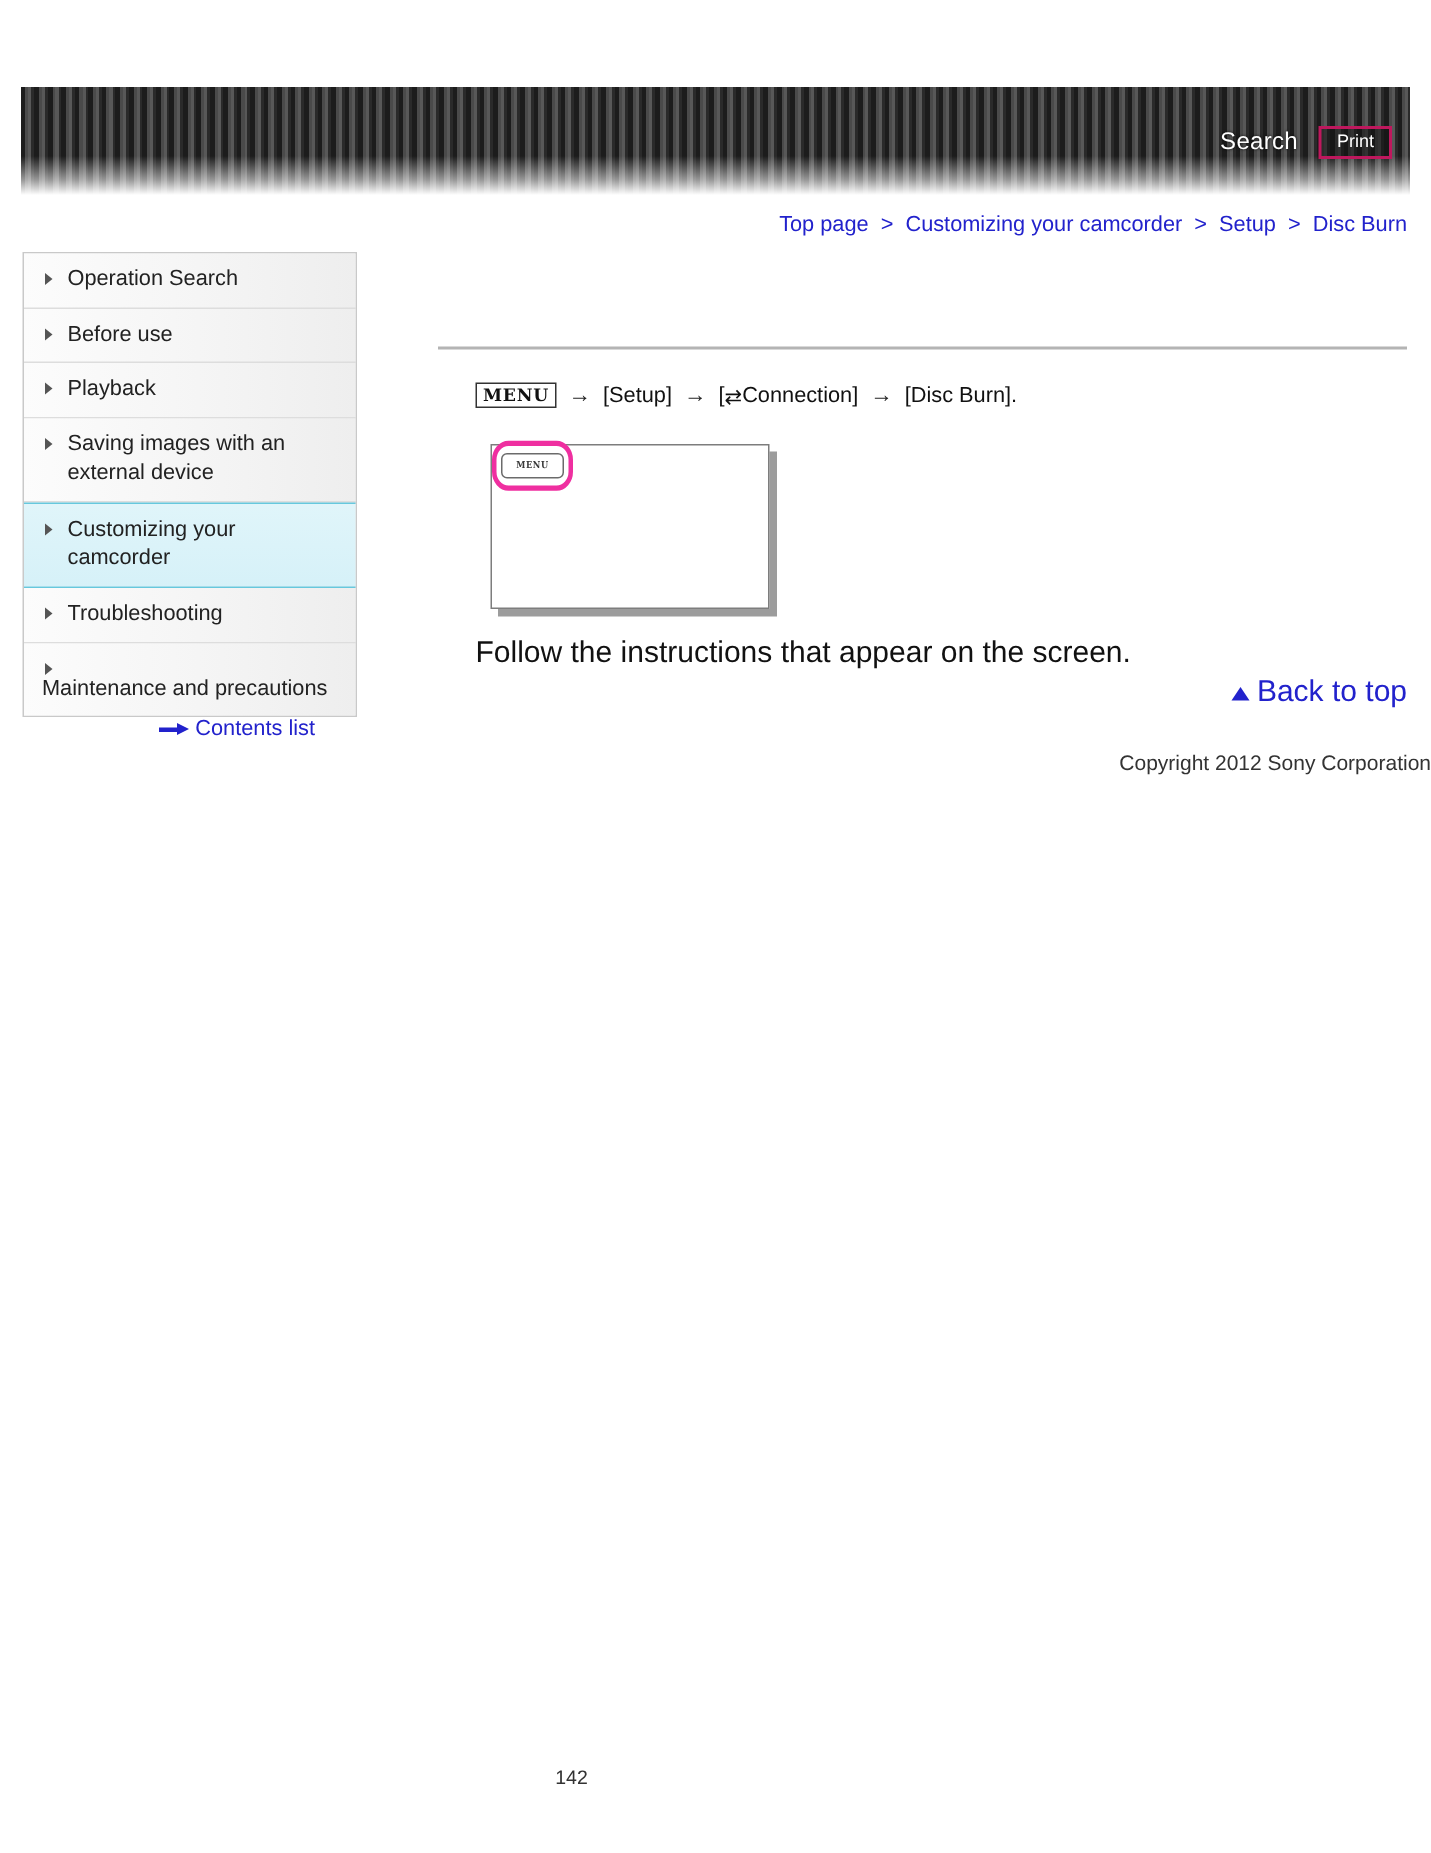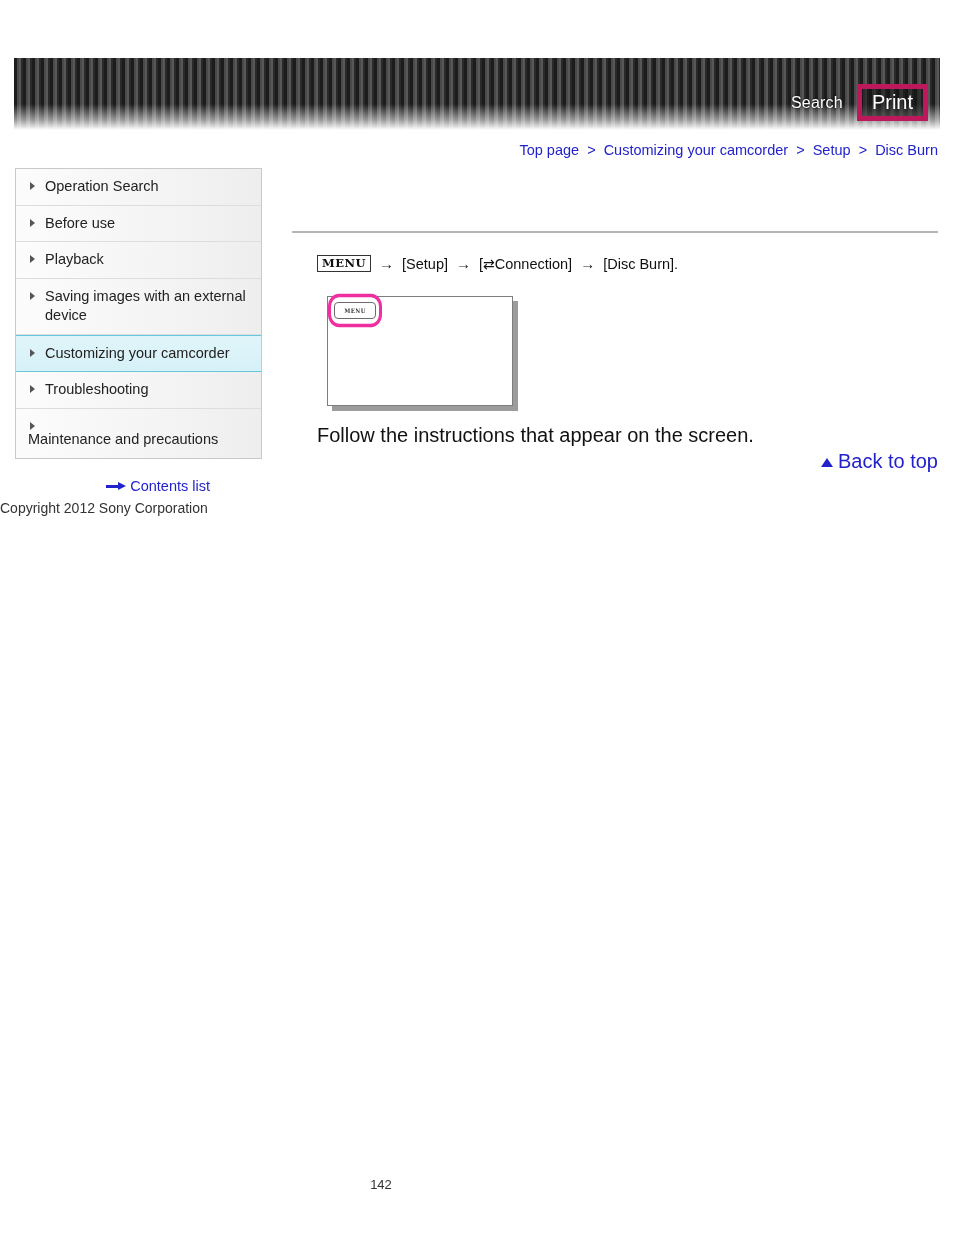--- a/index.html
+++ b/index.html
@@ -49,22 +49,22 @@
   }
   #search-link {
     color: #ffffff;
     font-size: 16px;
     letter-spacing: .2px;
     text-shadow: 0 0 2px #000;
     cursor: pointer;
   }
   #print-button {
     color: #ffffff;
-    font-size: 20px;
-    border: 5px solid #be185d;
+    font-size: 12px;
+    border: 2px solid #be185d;
     padding: 2px 10px 3px 10px;
     background: rgba(20,20,20,0.55);
     cursor: pointer;
     line-height: 1.1;
   }
 
   
   #breadcrumb {
     position: absolute;
     right: 16px;
@@ -74,21 +74,21 @@
     white-space: nowrap;
   }
   #breadcrumb .crumb { cursor: pointer; }
   #breadcrumb .sep { margin: 0 4px; }
 
   
   #sidebar {
     position: absolute;
     left: 15px;
     top: 168px;
-    width: 247px;
+    width: 223px;
     border: 1px solid #c9c9c9;
     background: linear-gradient(to right, #fbfbfb 0%, #f3f3f3 55%, #ececec 100%);
     box-sizing: border-box;
   }
   .nav-item {
     position: relative;
     display: flex;
     align-items: flex-start;
     padding: 8px 10px 8px 12px;
     font-size: 14.5px;
@@ -268,21 +268,21 @@
     color: #2222cc;
     font-size: 20px;
   }
 
   
   #copyright {
     position: absolute;
     left: 0;
     top: 500px;
     width: 954px;
-    text-align: left;
+    text-align: right;
     font-size: 14px;
     color: #333333;
   }
   #page-number {
     position: absolute;
     left: 0;
     top: 1177px;
     width: 762px;
     text-align: center;
     font-size: 13px;

